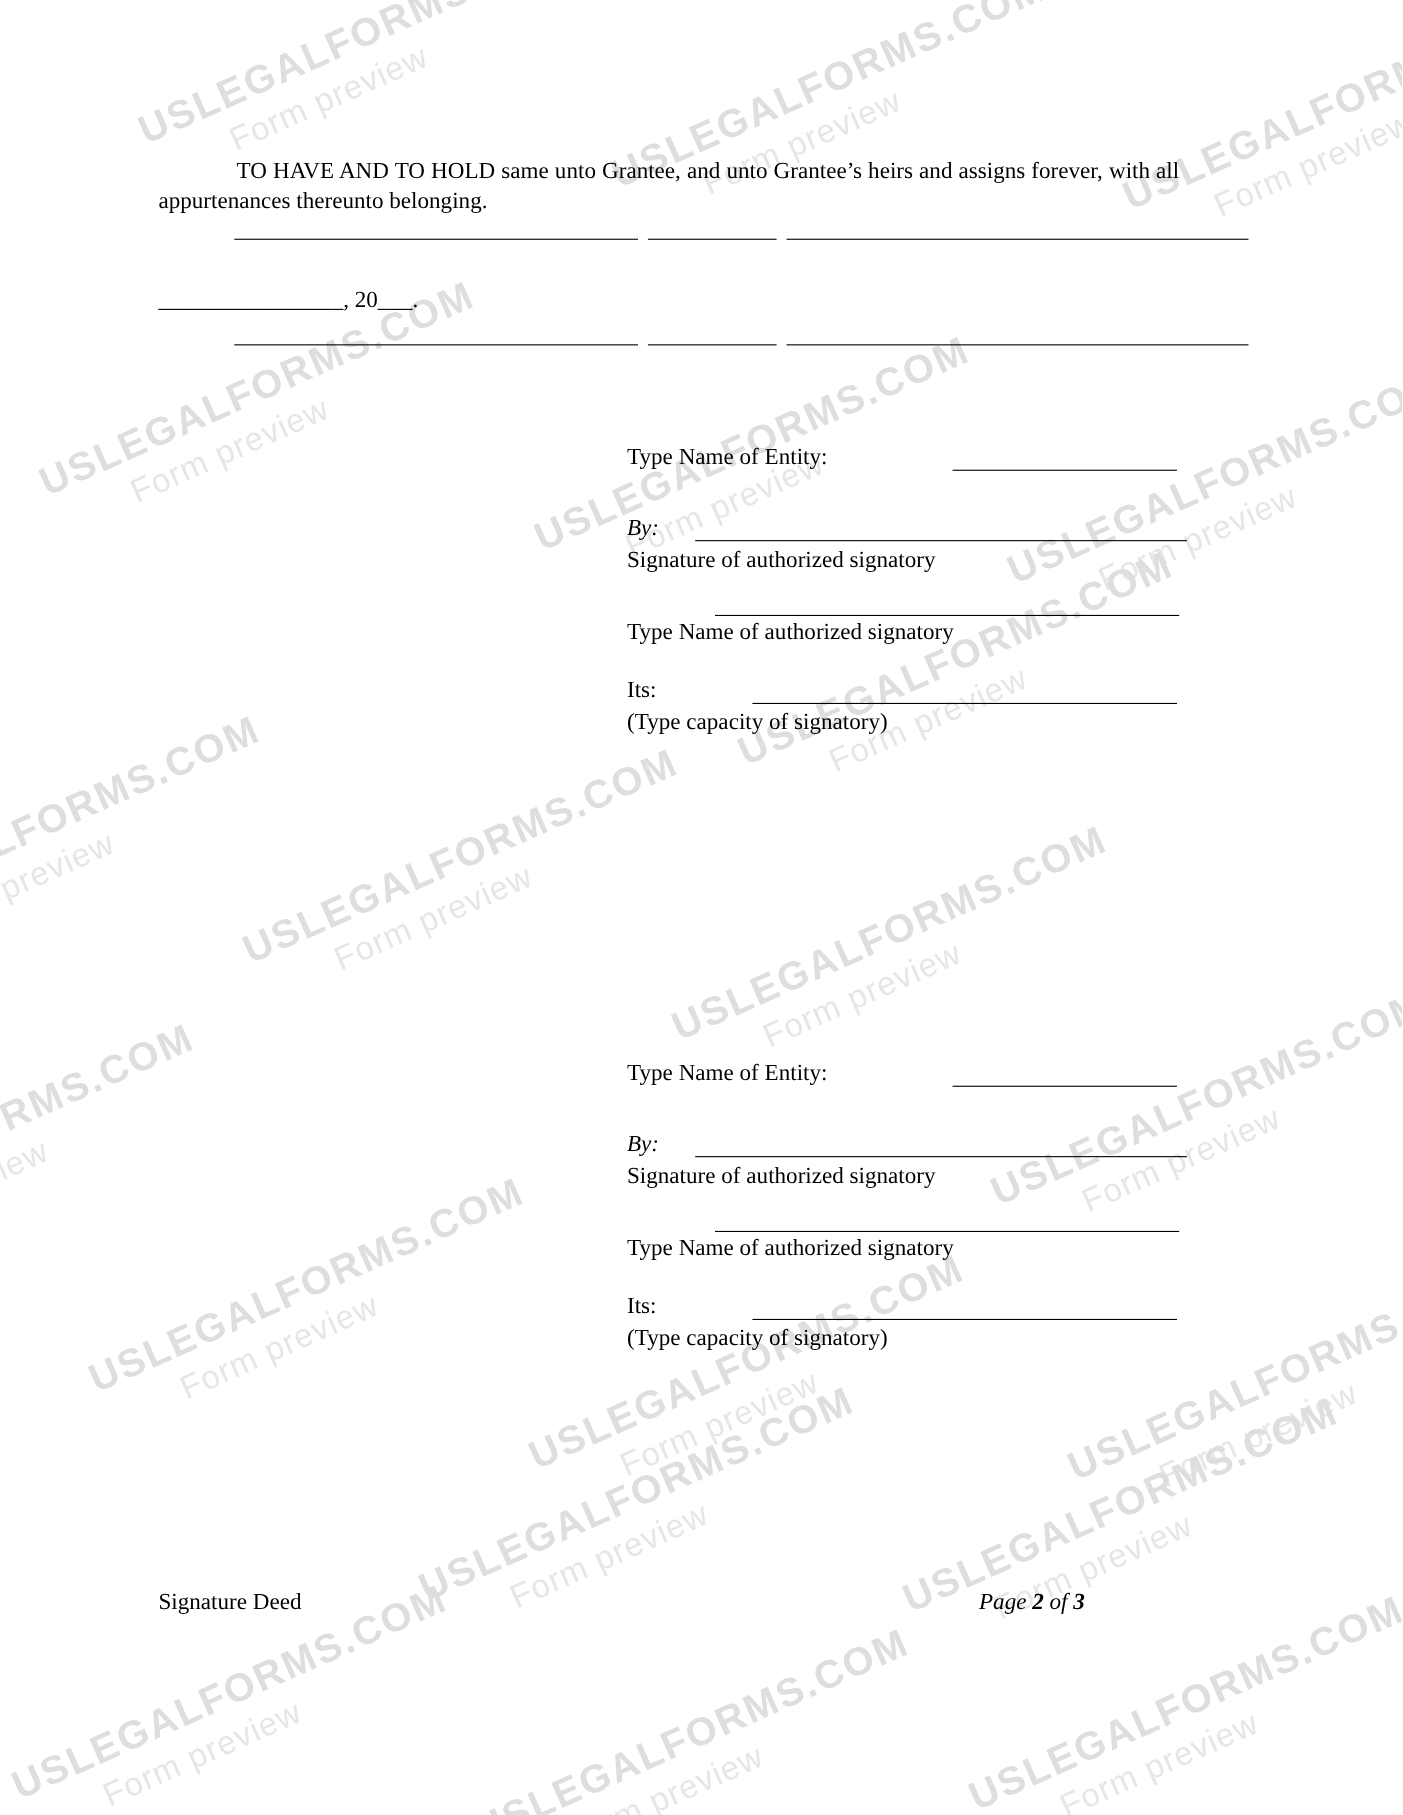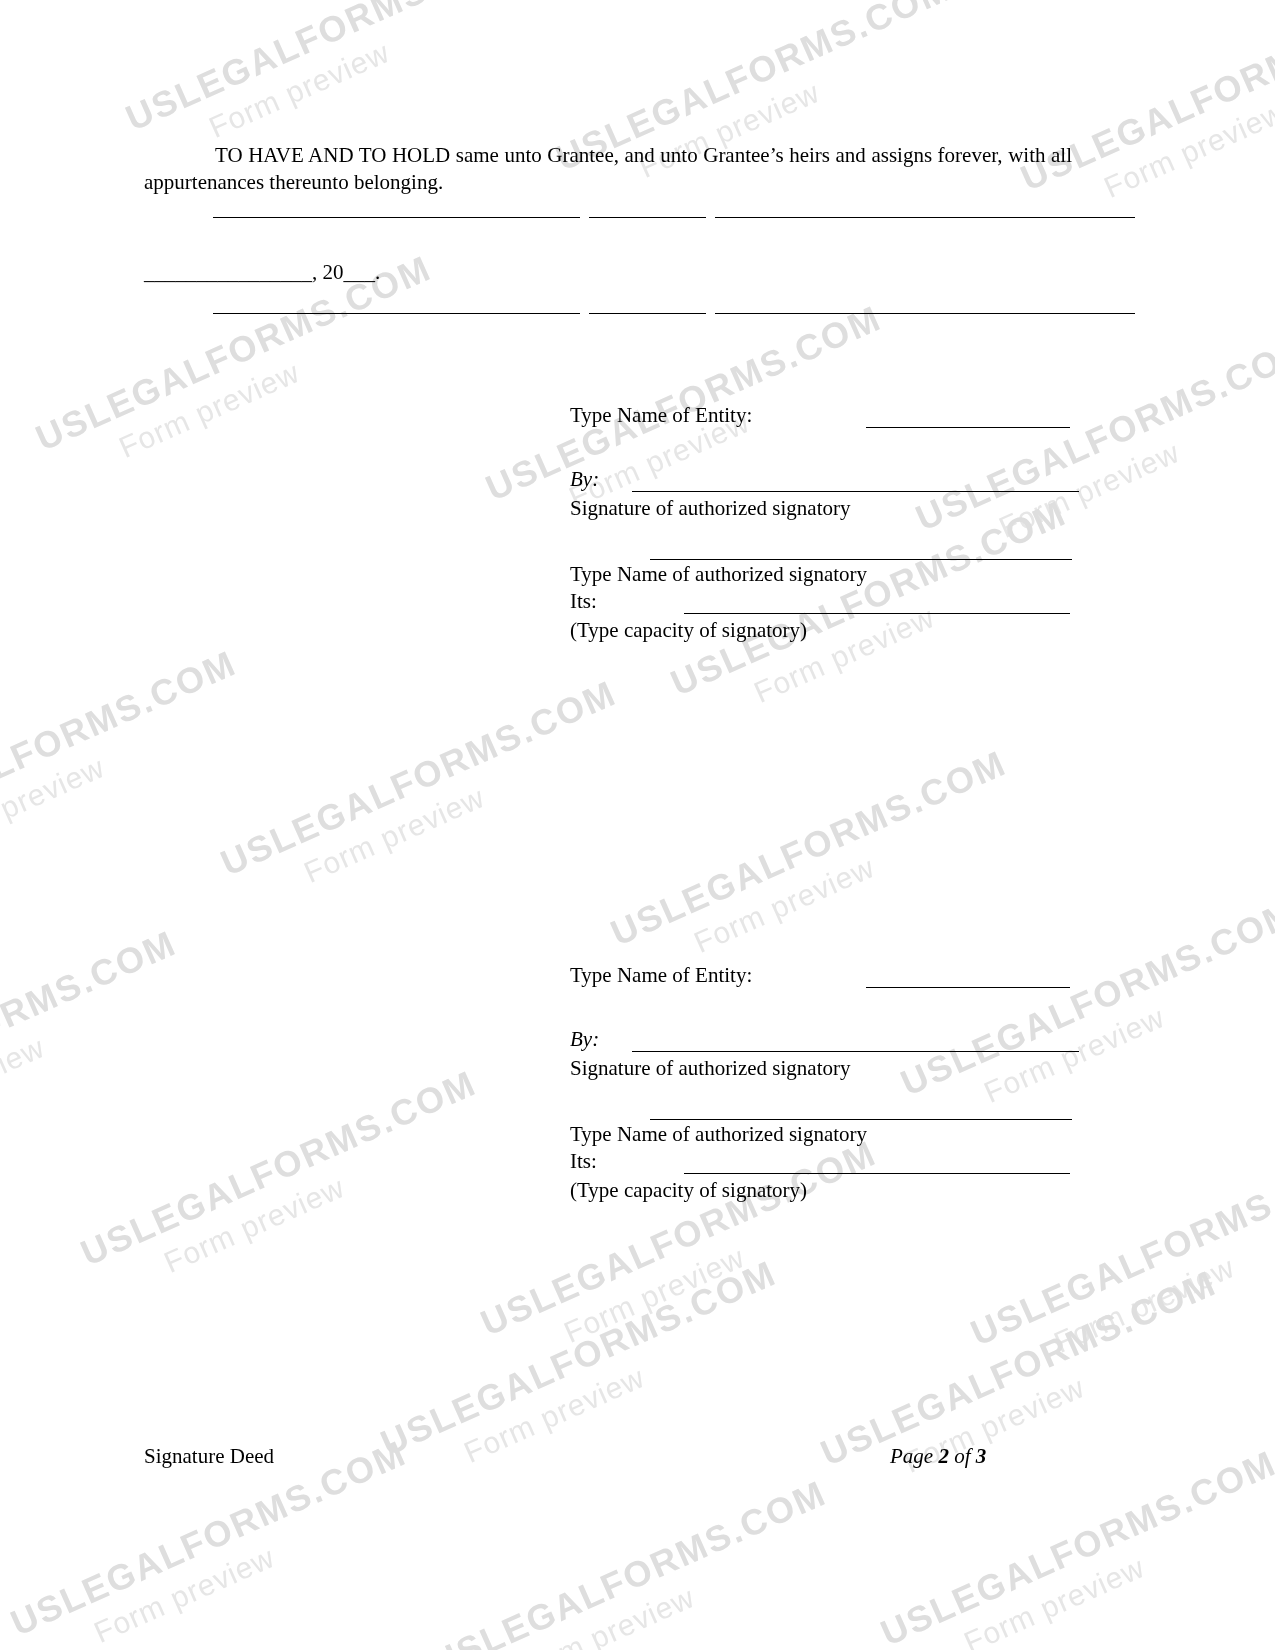--- a/index.html
+++ b/index.html
@@ -38,21 +38,21 @@
   #sig2 { top:962px; }
   .srow  { display:flex; align-items:flex-start; height:28px; line-height:26px; }
   .sline { border-bottom:1.6px solid #000; height:26px; }
   .entity-row { margin-bottom:36px; }
   .lbl-entity { width:296px; }
   .line-entity{ width:204px; }
   .lbl-by  { width:62px;font-style:italic; }
   .line-by { width:447px; }
   .caption { height:28px; line-height:28px; }
   .line-standalone { margin-top:8px; margin-left:80px; width:422px; height:30px; border-bottom:1.6px solid #000; }
-  .its-row { }
+  .its-row { margin-top:26px; }
   .lbl-its { width:114px; }
   .line-its{ width:386px; }
   
   .footer-title { position:absolute; left:144px; top:1444px; }
   .footer-page  { position:absolute; left:890px; top:1444px;font-style:italic; }
   .footer-page .b { font-weight:bold; }
 </style>
 </head>
 <body>
 

